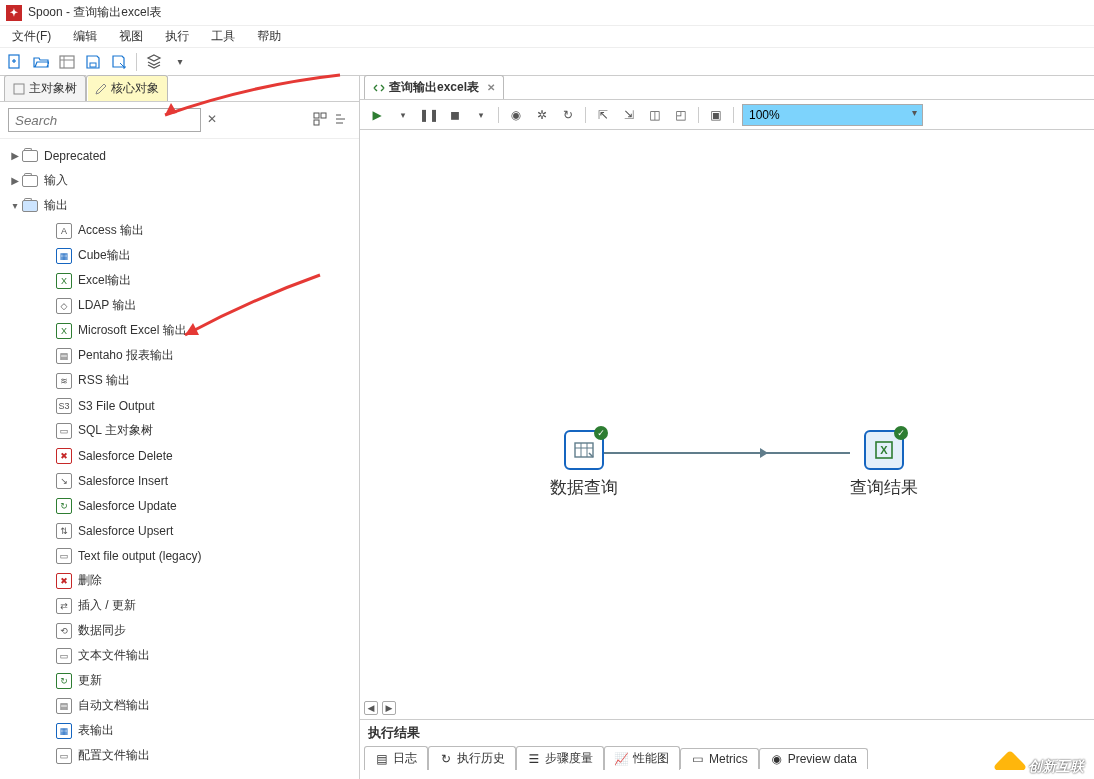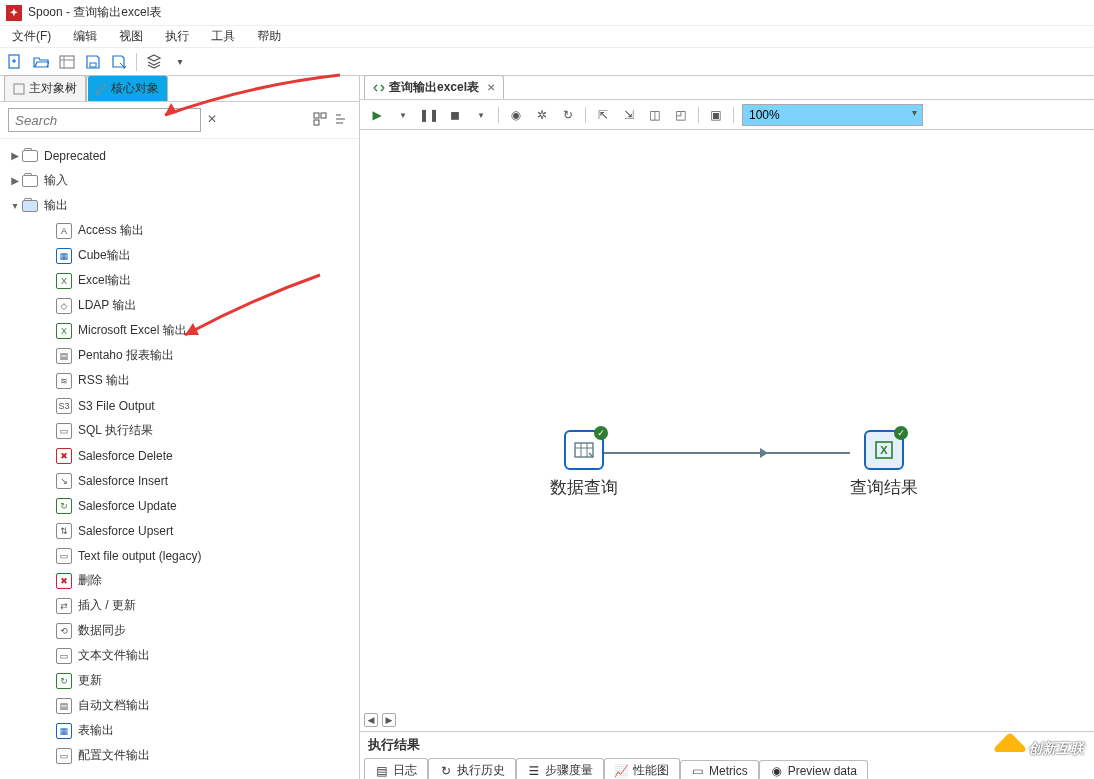--- a/index.html
+++ b/index.html
@@ -19,21 +19,21 @@
 .tb-icon { width: 18px; height: 18px; display: flex; align-items: center; justify-content: center; color: #1976d2; cursor: pointer; }
 .tb-sep { width: 1px; height: 18px; background: #ccc; }
 
 
 .main { display: flex; height: calc(779px - 26px - 22px - 28px); }
 
 
 .sidebar { width: 360px; border-right: 1px solid #ccc; display: flex; flex-direction: column; }
 .side-tabs { height: 26px; display: flex; align-items: flex-end; padding-left: 4px; border-bottom: 1px solid #ccc; gap: 0; }
 .side-tab { display: flex; align-items: center; gap: 4px; padding: 4px 8px; border: 1px solid #bbb; border-bottom: none; border-radius: 3px 3px 0 0; background: #f4f4f4; cursor: pointer; position: relative; }
-.side-tab.active { background: #0ea5e9; box-shadow: 0 -1px 0 #fff, 1px 0 0 #fff inset; }
+.side-tab.active { background: #fef9c3; box-shadow: 0 -1px 0 #fff, 1px 0 0 #fff inset; }
 .side-tab .mini-icon { width: 12px; height: 12px; }
 
 .search-row { display: flex; align-items: center; gap: 6px; padding: 6px 8px; border-bottom: 1px solid #eee; }
 .search-box { flex: 1; height: 24px; border: 1px solid #aaa; padding: 0 6px; font-style: italic; color: #4c1d95; }
 .sr-icon { width: 16px; height: 16px; color: #666; cursor: pointer; }
 
 .tree { flex: 1; overflow: auto; padding: 4px 0 8px 0; }
 .tree-row { display: flex; align-items: center; height: 25px; padding-left: 8px; cursor: default; }
 .tree-row.level0 { padding-left: 8px; }
 .tree-row.level1 { padding-left: 56px; }
@@ -66,31 +66,31 @@
 .step-box.highlight { background: #e3effa; }
 .step-badge { position: absolute; top: -6px; right: -6px; width: 14px; height: 14px; border-radius: 50%; background: #2e7d32; color: #fff; font-size: 9px; display: flex; align-items: center; justify-content: center; }
 .step-label { margin-top: 6px; font-size: 17px; font-family: Liberation Serif, serif; }
 .hop-line { position: absolute; height: 2px; background: #607d8b; }
 .hop-arrow { position: absolute; width: 0; height: 0; border-left: 8px solid #607d8b; border-top: 5px solid transparent; border-bottom: 5px solid transparent; }
 
 .canvas-mini-arrows { position: absolute; bottom: 4px; left: 4px; display: flex; gap: 4px; }
 .mini-arrow { width: 14px; height: 14px; border: 1px solid #aaa; border-radius: 2px; display: flex; align-items: center; justify-content: center; font-size: 9px; color: #555; cursor: pointer; }
 
 
-.results-panel { height: 48px; border-top: 1px solid #ccc; }
+.results-panel { height: 60px; border-top: 1px solid #ccc; }
 .results-title { padding: 4px 8px; font-weight: bold; font-size: 13px; }
 .result-tabs { display: flex; align-items: center; gap: 0; padding-left: 4px; }
 .result-tab { display: flex; align-items: center; gap: 4px; padding: 3px 10px; border: 1px solid #bbb; border-bottom: none; border-radius: 3px 3px 0 0; background: #fff; cursor: pointer; font-size: 12px; }
 .rt-icon { width: 14px; height: 14px; display: flex; align-items: center; justify-content: center; }
 
 
 .red-arrow { position: absolute; pointer-events: none; }
 
 
-.brand { position: absolute; right: 10px; bottom: 18px; display: flex; align-items: center; gap: 6px; color: #fff; font-size: 14px; font-weight: bold; opacity: 0.95; }
+.brand { position: absolute; right: 10px; bottom: 0; display: flex; align-items: center; gap: 6px; color: #fff; font-size: 14px; font-weight: bold; opacity: 0.95; }
 .brand .logo { width: 24px; height: 24px; transform: rotate(45deg); background: linear-gradient(135deg, #ffb300 0 60%, #fff 60%); border-radius: 4px; }
 .brand .txt { color: #fff; text-shadow: 0 0 2px #000; font-style: italic; }
 </style>
 </head>
 <body>
 
 <div class="titlebar">
   <span class="app-icon">✦</span>
   <span class="title">Spoon - 查询输出excel表</span>
 </div>
@@ -223,21 +223,21 @@
       <div class="tree-row level1">
           <span class="step-icon">≋</span>
           <span>RSS 输出</span>
         </div>
       <div class="tree-row level1">
           <span class="step-icon">S3</span>
           <span>S3 File Output</span>
         </div>
       <div class="tree-row level1">
           <span class="step-icon">▭</span>
-          <span>SQL 执行结果</span>
+          <span>SQL 主对象树</span>
         </div>
       <div class="tree-row level1">
           <span class="step-icon red">✖</span>
           <span>Salesforce Delete</span>
         </div>
       <div class="tree-row level1">
           <span class="step-icon">↘</span>
           <span>Salesforce Insert</span>
         </div>
       <div class="tree-row level1">

